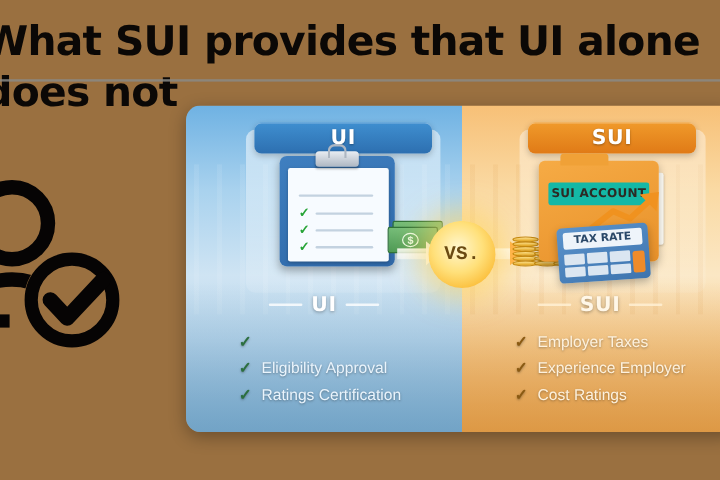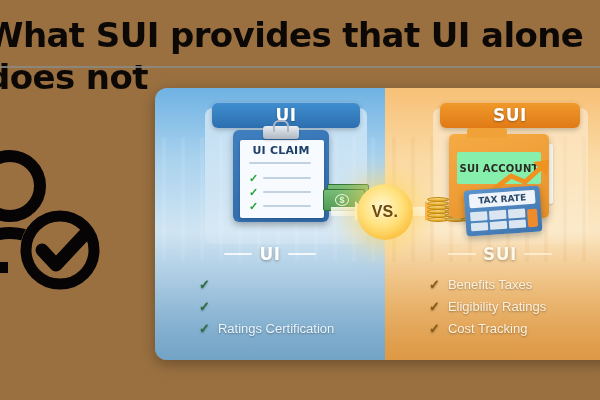--- a/index.html
+++ b/index.html
@@ -166,21 +166,21 @@
 
   
   #vs {
     position:absolute; left:50%; top:96px; transform:translateX(-50%);
     width:56px; height:56px; border-radius:50%;
     background: radial-gradient(circle at 44% 40%, #fff7cf 0%, #ffe07a 45%, #fbbe3a 78%, rgba(250,180,40,.25) 100%);
     box-shadow: 0 0 22px 10px rgba(255,211,90,.55);
     display:flex; align-items:center; justify-content:center;
   }
   #vs-label {
-    font-family:Liberation Sans, sans-serif;
+    font-family:Liberation Mono, monospace;
     font-weight:800; font-size:16px; color:#6a4a12; letter-spacing:.3px;
   }
   .vs-arrow{ position:absolute; top:113px; width:36px; height:20px; }
   .vs-arrow .shaft{ position:absolute; top:6px; height:9px; width:26px;
     background: linear-gradient(180deg, rgba(255,255,255,.92), rgba(255,255,255,.6)); }
   .vs-arrow .head{ position:absolute; top:0; width:0; height:0;
     border-top:10px solid transparent; border-bottom:10px solid transparent; }
   #vs-arrow-left  { left:176px; }
   #vs-arrow-left  .shaft{ left:0; }
   #vs-arrow-left  .head { left:24px; border-left:12px solid rgba(255,255,255,.9); }
@@ -191,22 +191,22 @@
   
   #folder{ position:absolute; left:294px; top:46px; width:100px; height:84px; }
   #folder .back{
     position:absolute; inset:0; border-radius:5px;
     background: linear-gradient(160deg,#f6ab45,#e8912a);
     box-shadow: 0 3px 7px rgba(0,0,0,.26);
   }
   #folder .tab{ position:absolute; left:18px; top:-6px; width:40px; height:10px;
     border-radius:3px 3px 0 0; background:#f0a137; box-shadow:none; }
   #folder .label{
-    position:absolute; left:8px; top:18px; right:8px; height:32px;
-    background:#86efac; border-radius:2px;
+    position:absolute; left:8px; top:18px; right:8px; height:19px;
+    background:#14b8a6; border-radius:2px;
     display:flex; align-items:center; justify-content:center;
     font-family:"DejaVu Sans", sans-serif;
     font-weight:800; font-size:10px; color:#2d2a24; letter-spacing:.2px;
   }
   #folder .sheet{ position:absolute; right:-4px; top:10px; width:12px; height:60px;
     background:#fffdf6; border-radius:2px; box-shadow:0 1px 2px rgba(0,0,0,.18); }
 
   #trend{ position:absolute; left:336px; top:70px; width:64px; height:36px; }
   #coins{ position:absolute; left:272px; top:88px; width:56px; height:46px; }
   .coin-stack{ position:absolute; bottom:0; width:22px; }
@@ -303,21 +303,20 @@
     <div class="card" id="card-ui"></div>
     <div class="card" id="card-sui"></div>
 
     <div class="tab" id="tab-ui">UI</div>
     <div class="tab" id="tab-sui">SUI</div>
 
     <div id="clipboard">
       <div class="board"></div>
       <div class="paper"></div>
       <div class="clip"></div>
-      <div id="clip-title">UI CLAIM</div>
       <div class="rule" style="left:16px; top:32px; width:62px;"></div>
       <div class="chk" style="left:16px; top:44px;">✓</div>
       <div class="rule" style="left:30px; top:47px; width:48px;"></div>
       <div class="chk" style="left:16px; top:58px;">✓</div>
       <div class="rule" style="left:30px; top:61px; width:48px;"></div>
       <div class="chk" style="left:16px; top:72px;">✓</div>
       <div class="rule" style="left:30px; top:75px; width:48px;"></div>
     </div>
 
     <div id="money">
@@ -401,38 +400,39 @@
       <span>SUI</span>
       <span class="bar"></span>
     </div>
 
     <div class="list" id="list-ui" style="left:0; width:50%;">
       <div class="row">
         <span class="tick">✓</span>
       </div>
       <div class="row">
         <span class="tick">✓</span>
+        <span>Eligibility Approval</span>
       </div>
       <div class="row">
         <span class="tick">✓</span>
         <span>Ratings Certification</span>
       </div>
     </div>
 
     <div class="list" id="list-sui" style="left:50%; width:50%;">
       <div class="row">
         <span class="tick">✓</span>
-        <span>Benefits Taxes</span>
-      </div>
-      <div class="row">
-        <span class="tick">✓</span>
-        <span>Eligibility Ratings</span>
-      </div>
-      <div class="row">
-        <span class="tick">✓</span>
-        <span>Cost Tracking</span>
+        <span>Employer Taxes</span>
+      </div>
+      <div class="row">
+        <span class="tick">✓</span>
+        <span>Experience Employer</span>
+      </div>
+      <div class="row">
+        <span class="tick">✓</span>
+        <span>Cost Ratings</span>
       </div>
     </div>
 
   </div>
 
 
 </div>
 
 </body></html>

